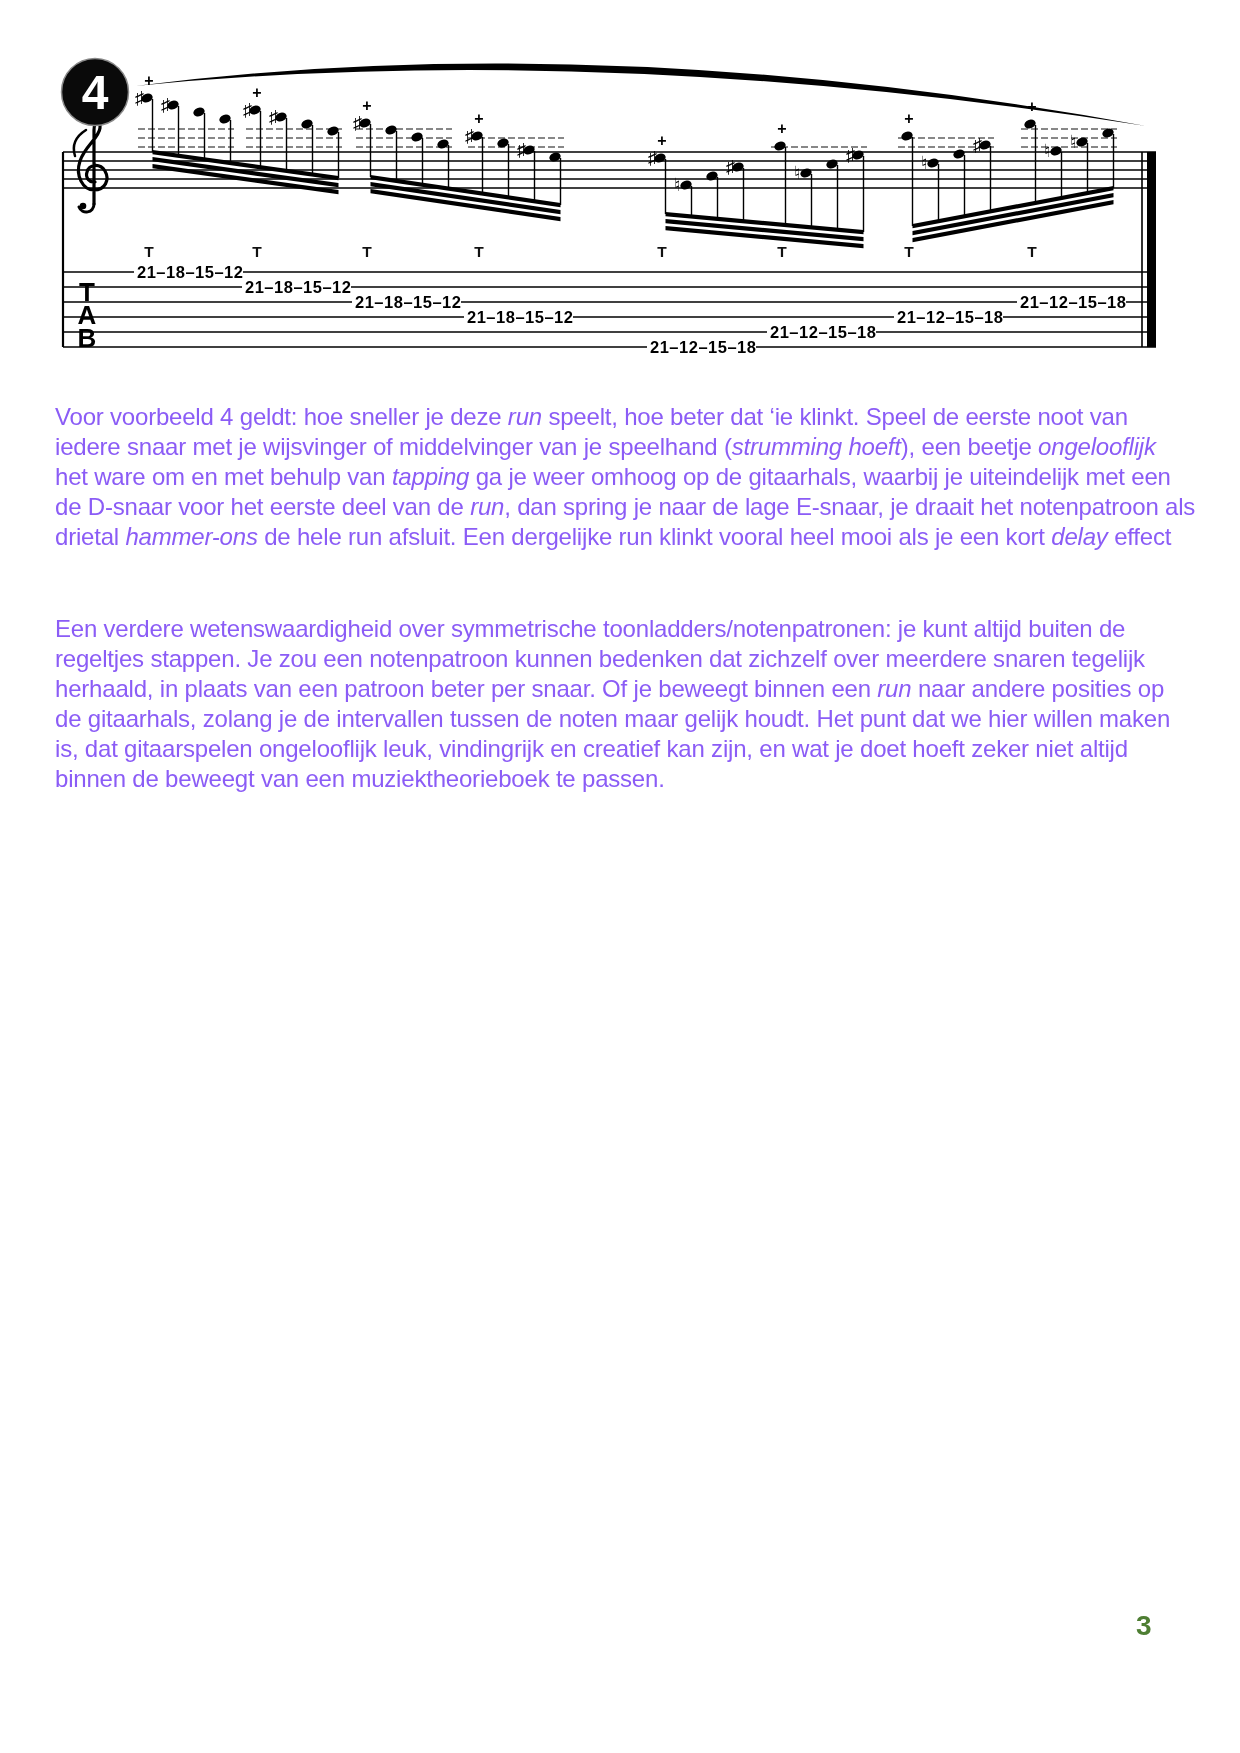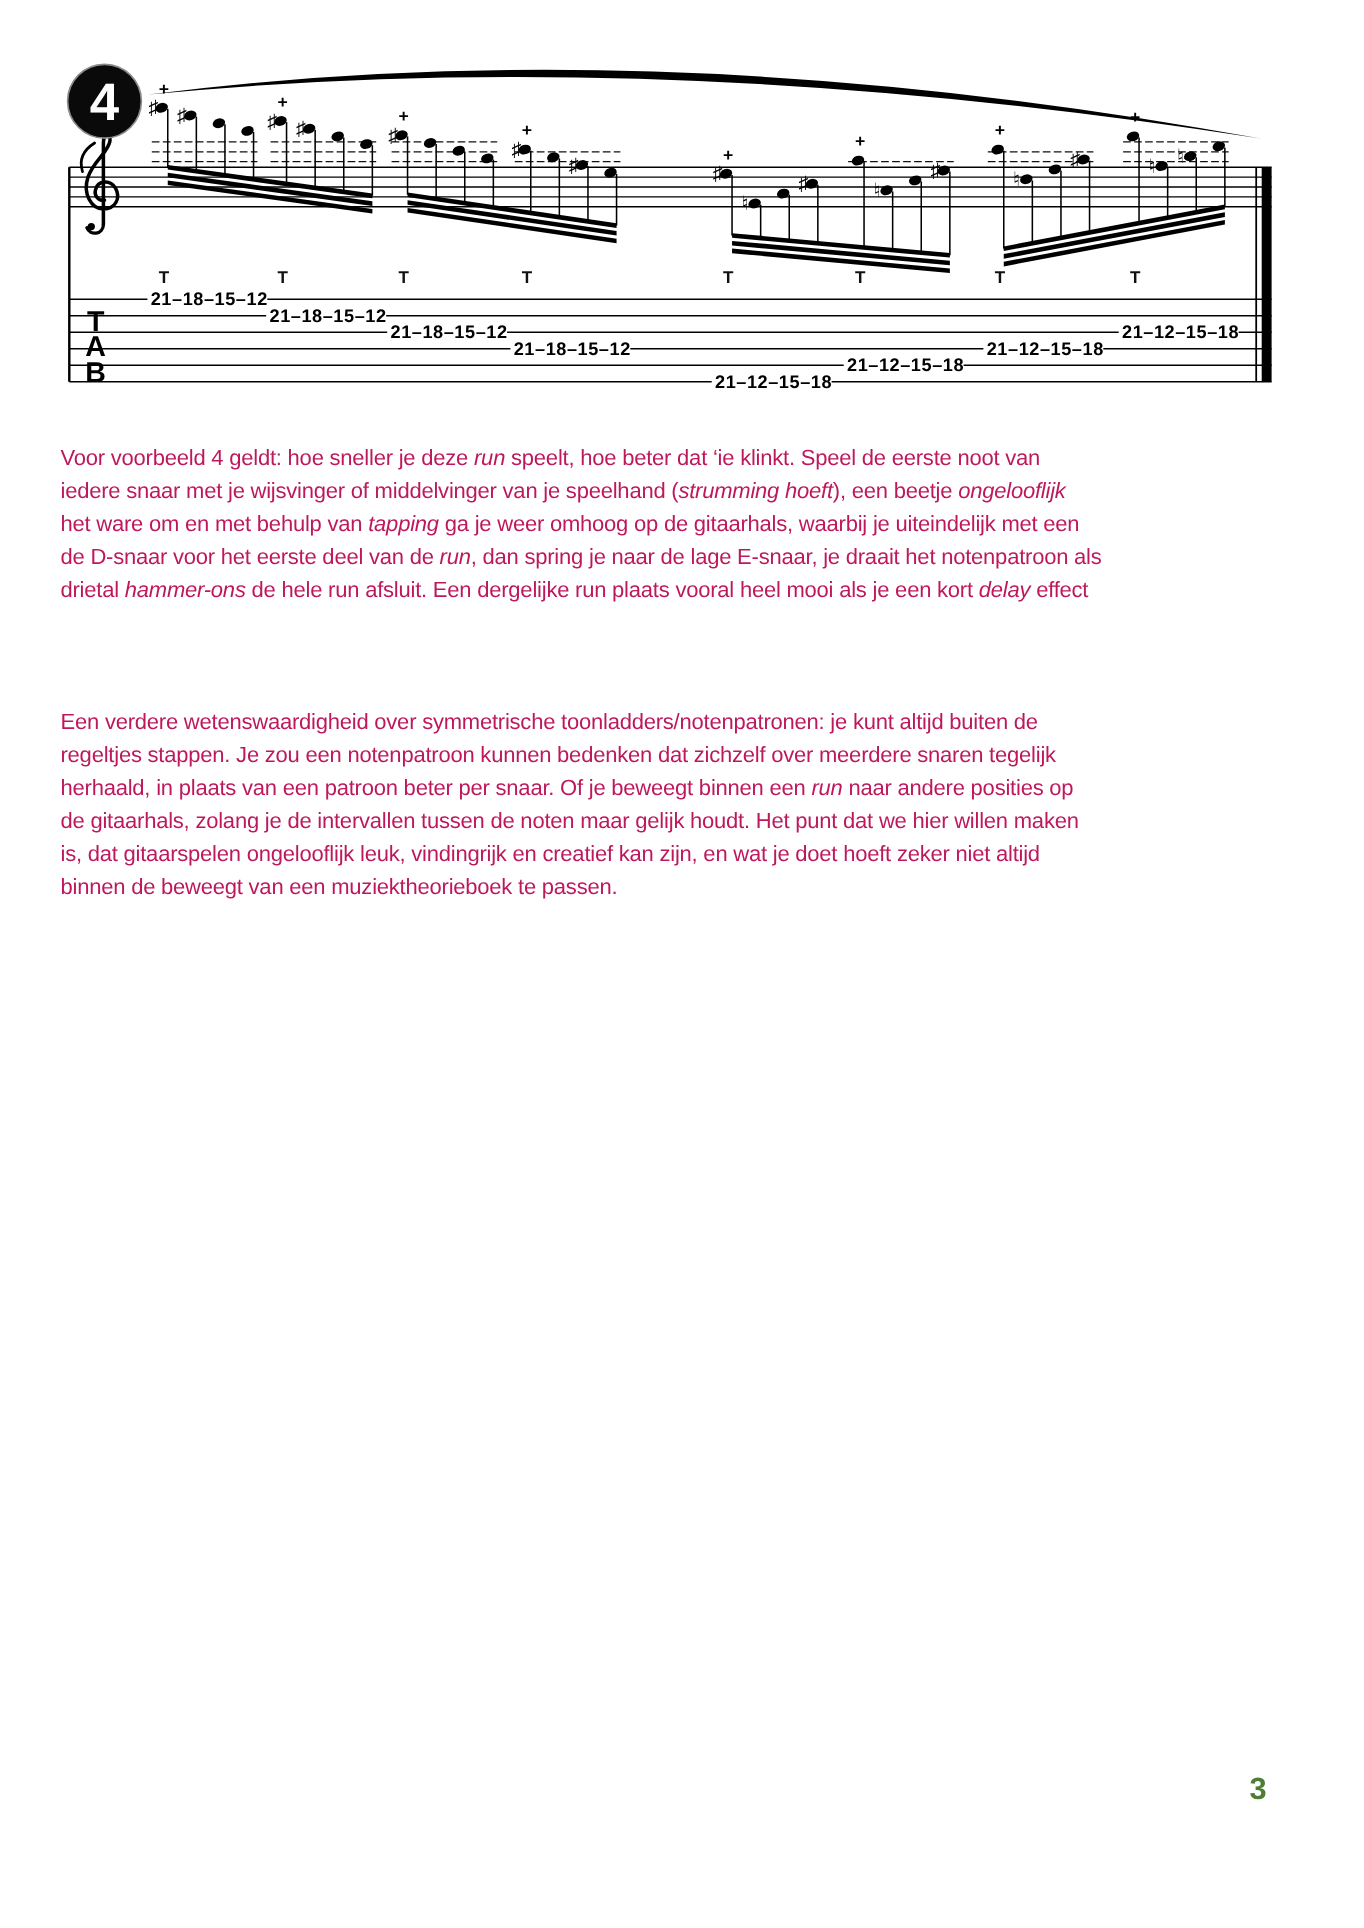--- a/index.html
+++ b/index.html
@@ -6,21 +6,21 @@
   .page {
     position:relative;
     width:1240px; height:1753px;
     background:#ffffff;
     font-family:"Liberation Sans", sans-serif;
     overflow:hidden;
   }
   .notation-wrap { position:absolute; left:0; top:0; }
   .para {
     position:absolute; left:55px; width:1105px;
-    color:#be185d; font-size:20px; line-height:30px;
+    color:#8b5cf6; font-size:24px; line-height:30px;
     letter-spacing:-0.2px;
   }
   .para .line { white-space:nowrap; height:30px; }
   .it { font-style:italic; }
   .pagenum {
     position:absolute; left:1136px; top:1610px;
     font-size:28px; font-weight:bold;
   }
   svg text { font-family:"Liberation Sans", sans-serif; }
 </style>
@@ -223,23 +223,23 @@
           <circle cx="95" cy="92" r="33.5" fill="#0a0a0a" stroke="#8a8a8a" stroke-width="1.5"></circle>
           <text x="95" y="109" font-size="48" font-weight="bold" fill="#ffffff" text-anchor="middle">4</text>
         </g>
       </svg>
   </div>
   <div class="para" id="para-0" style="top: 402px;">
       <div class="line"><span>Voor voorbeeld 4 geldt: hoe sneller je deze </span><span class="it">run</span><span> speelt, hoe beter dat ‘ie klinkt. Speel de eerste noot van</span></div>
       <div class="line"><span>iedere snaar met je wijsvinger of middelvinger van je speelhand (</span><span class="it">strumming hoeft</span><span>), een beetje </span><span class="it">ongelooflijk</span></div>
       <div class="line"><span>het ware om en met behulp van </span><span class="it">tapping</span><span> ga je weer omhoog op de gitaarhals, waarbij je uiteindelijk met een</span></div>
       <div class="line"><span>de D-snaar voor het eerste deel van de </span><span class="it">run</span><span>, dan spring je naar de lage E-snaar, je draait het notenpatroon als</span></div>
-      <div class="line"><span>drietal </span><span class="it">hammer-ons</span><span> de hele run afsluit. Een dergelijke run plaats vooral heel mooi als je een kort </span><span class="it">delay</span><span> effect</span></div>
+      <div class="line"><span>drietal </span><span class="it">hammer-ons</span><span> de hele run afsluit. Een dergelijke run klinkt vooral heel mooi als je een kort </span><span class="it">delay</span><span> effect</span></div>
     </div>
-  <div class="para" id="para-1" style="top: 642px;">
+  <div class="para" id="para-1" style="top: 614px;">
       <div class="line"><span>Een verdere wetenswaardigheid over symmetrische toonladders/notenpatronen: je kunt altijd buiten de</span></div>
       <div class="line"><span>regeltjes stappen. Je zou een notenpatroon kunnen bedenken dat zichzelf over meerdere snaren tegelijk</span></div>
       <div class="line"><span>herhaald, in plaats van een patroon beter per snaar. Of je beweegt binnen een </span><span class="it">run</span><span> naar andere posities op</span></div>
       <div class="line"><span>de gitaarhals, zolang je de intervallen tussen de noten maar gelijk houdt. Het punt dat we hier willen maken</span></div>
       <div class="line"><span>is, dat gitaarspelen ongelooflijk leuk, vindingrijk en creatief kan zijn, en wat je doet hoeft zeker niet altijd</span></div>
       <div class="line"><span>binnen de beweegt van een muziektheorieboek te passen.</span></div>
     </div>
   <div class="pagenum" style="color: rgb(78, 126, 51);">3</div>
 </div>
 

